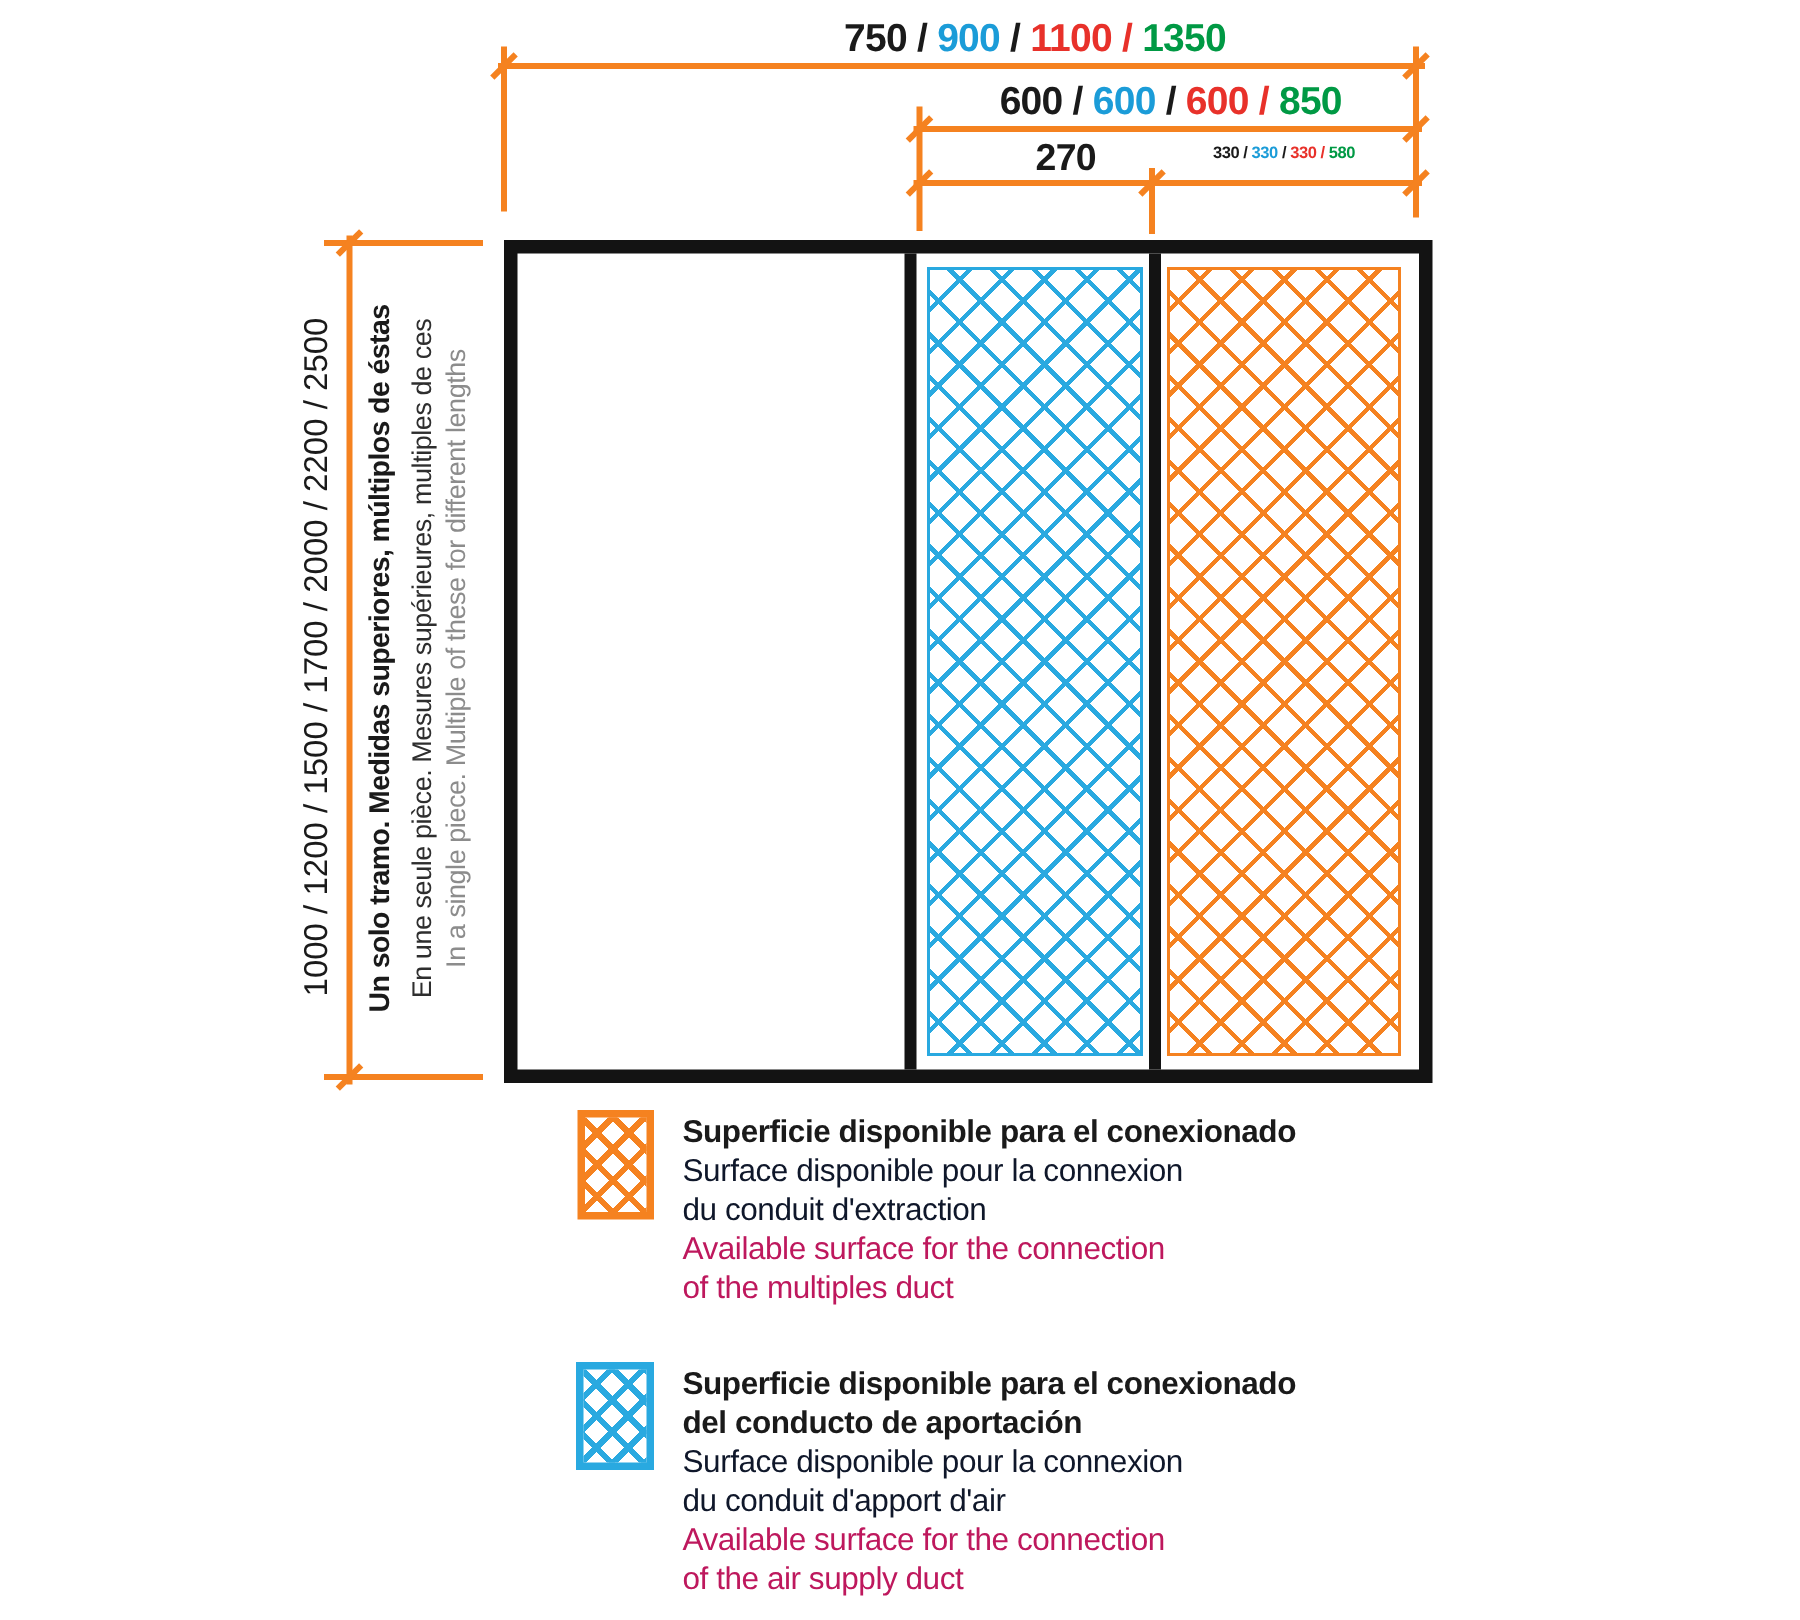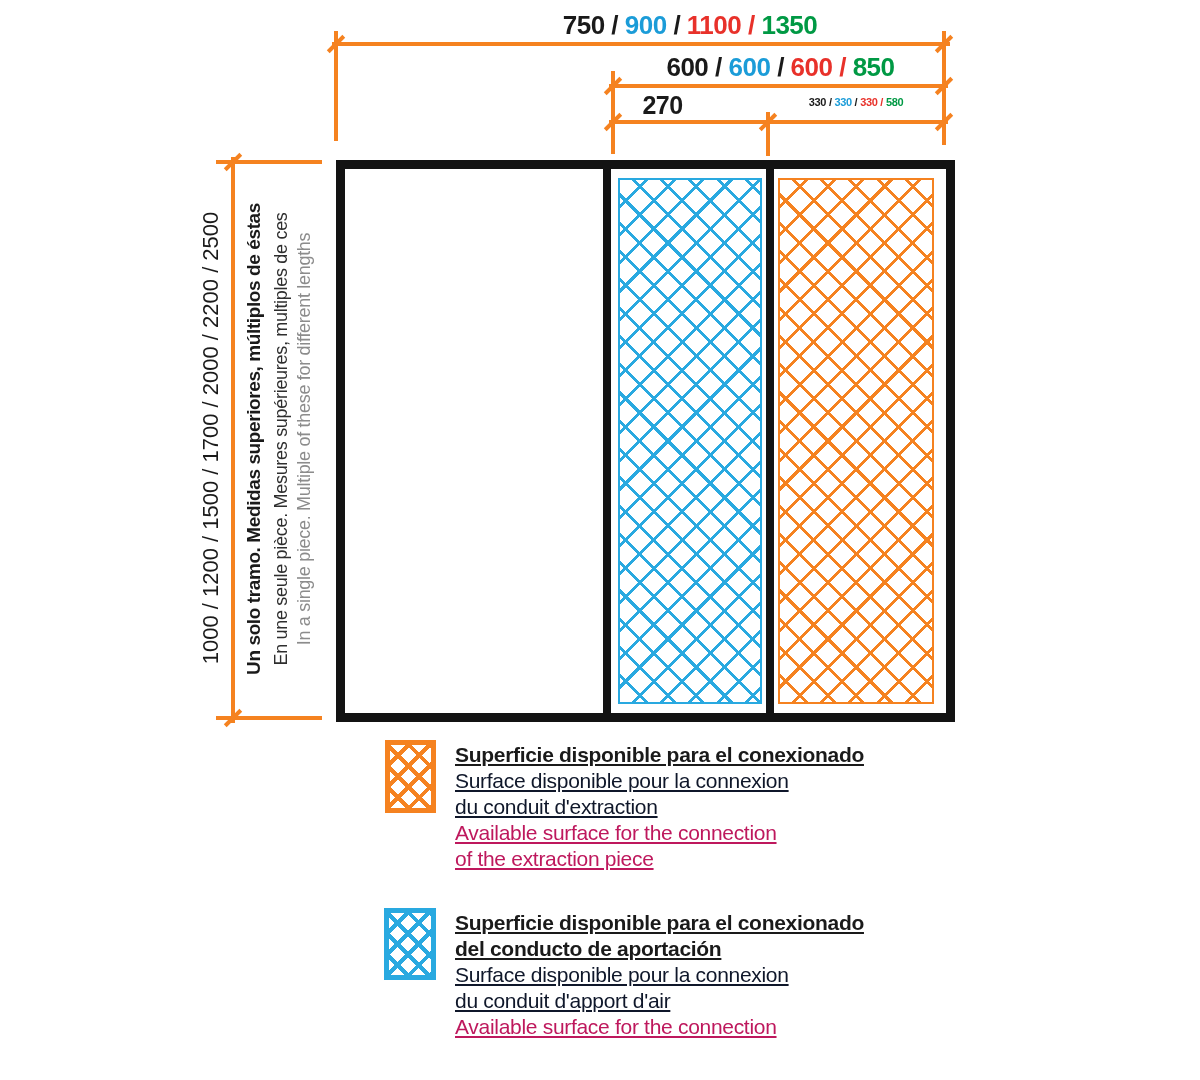--- a/index.html
+++ b/index.html
@@ -54,21 +54,21 @@
       repeating-linear-gradient(45deg,transparent 0,transparent 11px,#F58220 11px,#F58220 15px),
       repeating-linear-gradient(135deg,transparent 0,transparent 11px,#F58220 11px,#F58220 15px);
   }
   .swatch.blue{
     border:5px solid #29A9E0;
     background-image:
       repeating-linear-gradient(45deg,transparent 0,transparent 11px,#29A9E0 11px,#29A9E0 15px),
       repeating-linear-gradient(135deg,transparent 0,transparent 11px,#29A9E0 11px,#29A9E0 15px);
   }
   .legend-text{position:absolute;width:560px;}
-  .legend-line{font-size:21px;line-height:26px;white-space:nowrap;letter-spacing:-0.3px;text-decoration:underline;}
+  .legend-line{font-size:21px;line-height:26px;white-space:nowrap;letter-spacing:-0.3px;}
   .legend-line.b{font-weight:bold;color:#1A1A1A;}
   .legend-line.n{color:#0f172a;}
   .legend-line.m{color:#be185d;}
 </style>
 </head>
 <body>
 
 <div class="canvas">
 
   <div class="oline" style="left:334px;top:31px;width:4px;height:110px;"></div>
@@ -88,46 +88,47 @@
   <div class="tick" style="left:602px;top:84px;"></div>
   <div class="tick" style="left:933px;top:84px;"></div>
   <div class="tick" style="left:602px;top:120px;"></div>
   <div class="tick" style="left:757px;top:120px;"></div>
   <div class="tick" style="left:933px;top:120px;"></div>
   <div class="tick" style="left:222px;top:160px;"></div>
   <div class="tick" style="left:222px;top:716px;"></div>
 
   <div class="dim-label" style="left:390px;top:10px;width:600px;"><span style="color: rgb(26, 26, 26);">750</span><span style="color: rgb(26, 26, 26);"> / </span><span style="color: rgb(27, 156, 216);">900</span><span style="color: rgb(26, 26, 26);"> / </span><span style="color: rgb(232, 49, 42);">1100</span><span style="color: rgb(232, 49, 42);"> / </span><span style="color: rgb(0, 153, 68);">1350</span></div>
   <div class="dim-label" style="left:613px;top:52px;width:335px;"><span style="color: rgb(26, 26, 26);">600</span><span style="color: rgb(26, 26, 26);"> / </span><span style="color: rgb(27, 156, 216);">600</span><span style="color: rgb(26, 26, 26);"> / </span><span style="color: rgb(232, 49, 42);">600</span><span style="color: rgb(232, 49, 42);"> / </span><span style="color: rgb(0, 153, 68);">850</span></div>
-  <div class="dim-label" style="left:584px;top:91px;width:157px;font-size:25px;">270</div>
+  <div class="dim-label" style="left:632px;top:91px;width:157px;font-size:25px;">270</div>
   <div class="dim-label small" style="left:768px;top:96px;width:176px;"><span style="color: rgb(26, 26, 26);">330</span><span style="color: rgb(26, 26, 26);"> / </span><span style="color: rgb(27, 156, 216);">330</span><span style="color: rgb(26, 26, 26);"> / </span><span style="color: rgb(232, 49, 42);">330</span><span style="color: rgb(232, 49, 42);"> / </span><span style="color: rgb(0, 153, 68);">580</span></div>
 
   <div class="vtext values" style="left:-69px;top:424px;">1000 / 1200 / 1500 / 1700 / 2000 / 2200 / 2500</div>
   <div class="vtext es" style="left:-26px;top:425px;">Un solo tramo. Medidas superiores, múltiplos de éstas</div>
   <div class="vtext fr" style="left:1px;top:425px;">En une seule pièce. Mesures supérieures, multiples de ces</div>
   <div class="vtext en" style="left:24px;top:425px;">In a single piece. Multiple of these for different lengths</div>
 
   <div class="box">
     <div class="divider" style="left:258px;"></div>
     <div class="divider" style="left:421px;"></div>
     <div class="hatch blue" style="left:273px;top:9px;width:144px;height:526px;"></div>
     <div class="hatch orange" style="left:433px;top:9px;width:156px;height:526px;"></div>
   </div>
 
   <div class="swatch orange" style="left:385px;top:740px;width:51px;height:73px;"></div>
   <div class="legend-text" style="left:455px;top:742px;">
     <div class="legend-line b">Superficie disponible para el conexionado</div>
     <div class="legend-line n">Surface disponible pour la connexion</div>
     <div class="legend-line n">du conduit d'extraction</div>
     <div class="legend-line m">Available surface for the connection</div>
-    <div class="legend-line m">of the extraction piece</div>
+    <div class="legend-line m">of the multiples duct</div>
   </div>
 
   <div class="swatch blue" style="left:384px;top:908px;width:52px;height:72px;"></div>
   <div class="legend-text" style="left:455px;top:910px;">
     <div class="legend-line b">Superficie disponible para el conexionado</div>
     <div class="legend-line b">del conducto de aportación</div>
     <div class="legend-line n">Surface disponible pour la connexion</div>
     <div class="legend-line n">du conduit d'apport d'air</div>
     <div class="legend-line m">Available surface for the connection</div>
+    <div class="legend-line m">of the air supply duct</div>
   </div>
 
 </div>
 
 </body></html>

